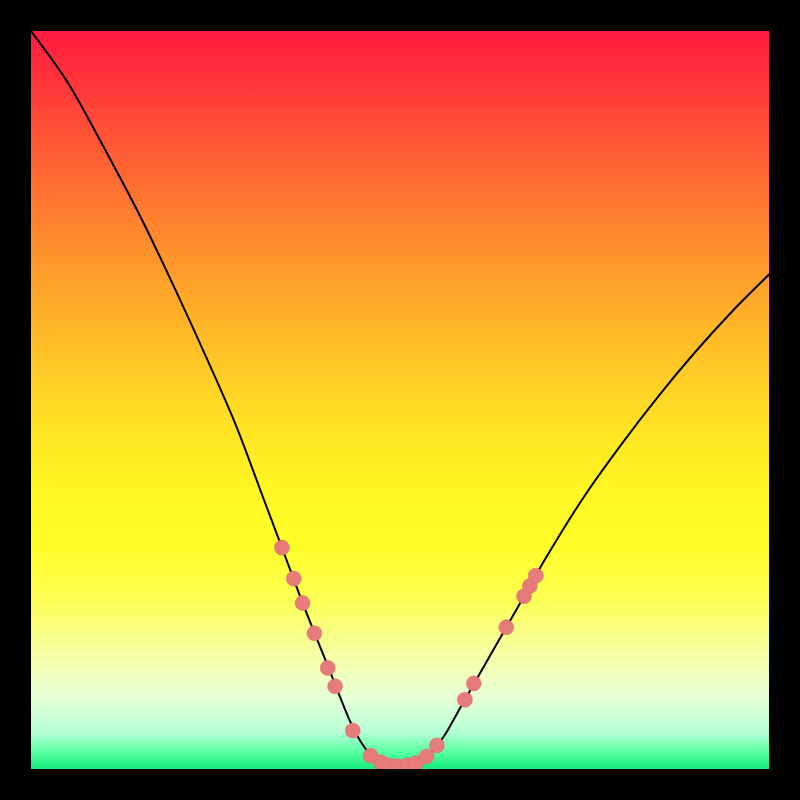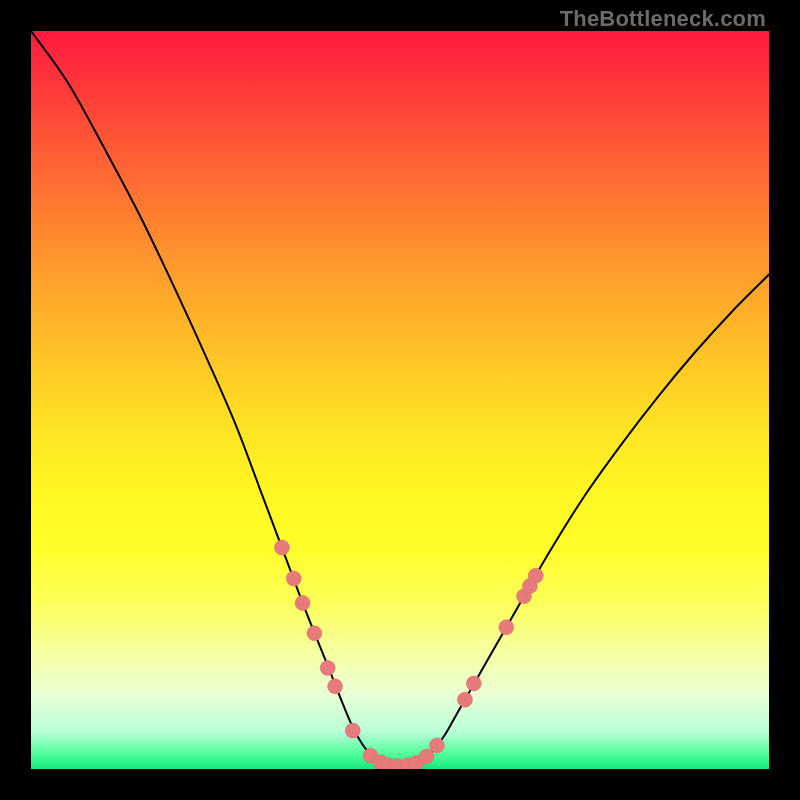--- a/index.html
+++ b/index.html
@@ -80,14 +80,13 @@
           <circle cx="405.90" cy="714.38" r="7.5" fill="#e77a7a" stroke="#d86a6a" stroke-width="0.5"></circle>
           <circle cx="433.94" cy="668.63" r="7.5" fill="#e77a7a" stroke="#d86a6a" stroke-width="0.5"></circle>
           <circle cx="442.80" cy="652.39" r="7.5" fill="#e77a7a" stroke="#d86a6a" stroke-width="0.5"></circle>
           <circle cx="475.27" cy="596.30" r="7.5" fill="#e77a7a" stroke="#d86a6a" stroke-width="0.5"></circle>
           <circle cx="492.98" cy="565.31" r="7.5" fill="#e77a7a" stroke="#d86a6a" stroke-width="0.5"></circle>
           <circle cx="498.89" cy="554.98" r="7.5" fill="#e77a7a" stroke="#d86a6a" stroke-width="0.5"></circle>
           <circle cx="504.79" cy="544.64" r="7.5" fill="#e77a7a" stroke="#d86a6a" stroke-width="0.5"></circle>
         </g>
       </svg>
   </div>
-  <div class="branding">TheBottleneck.com</div>
 </div>
 
 </body></html>

